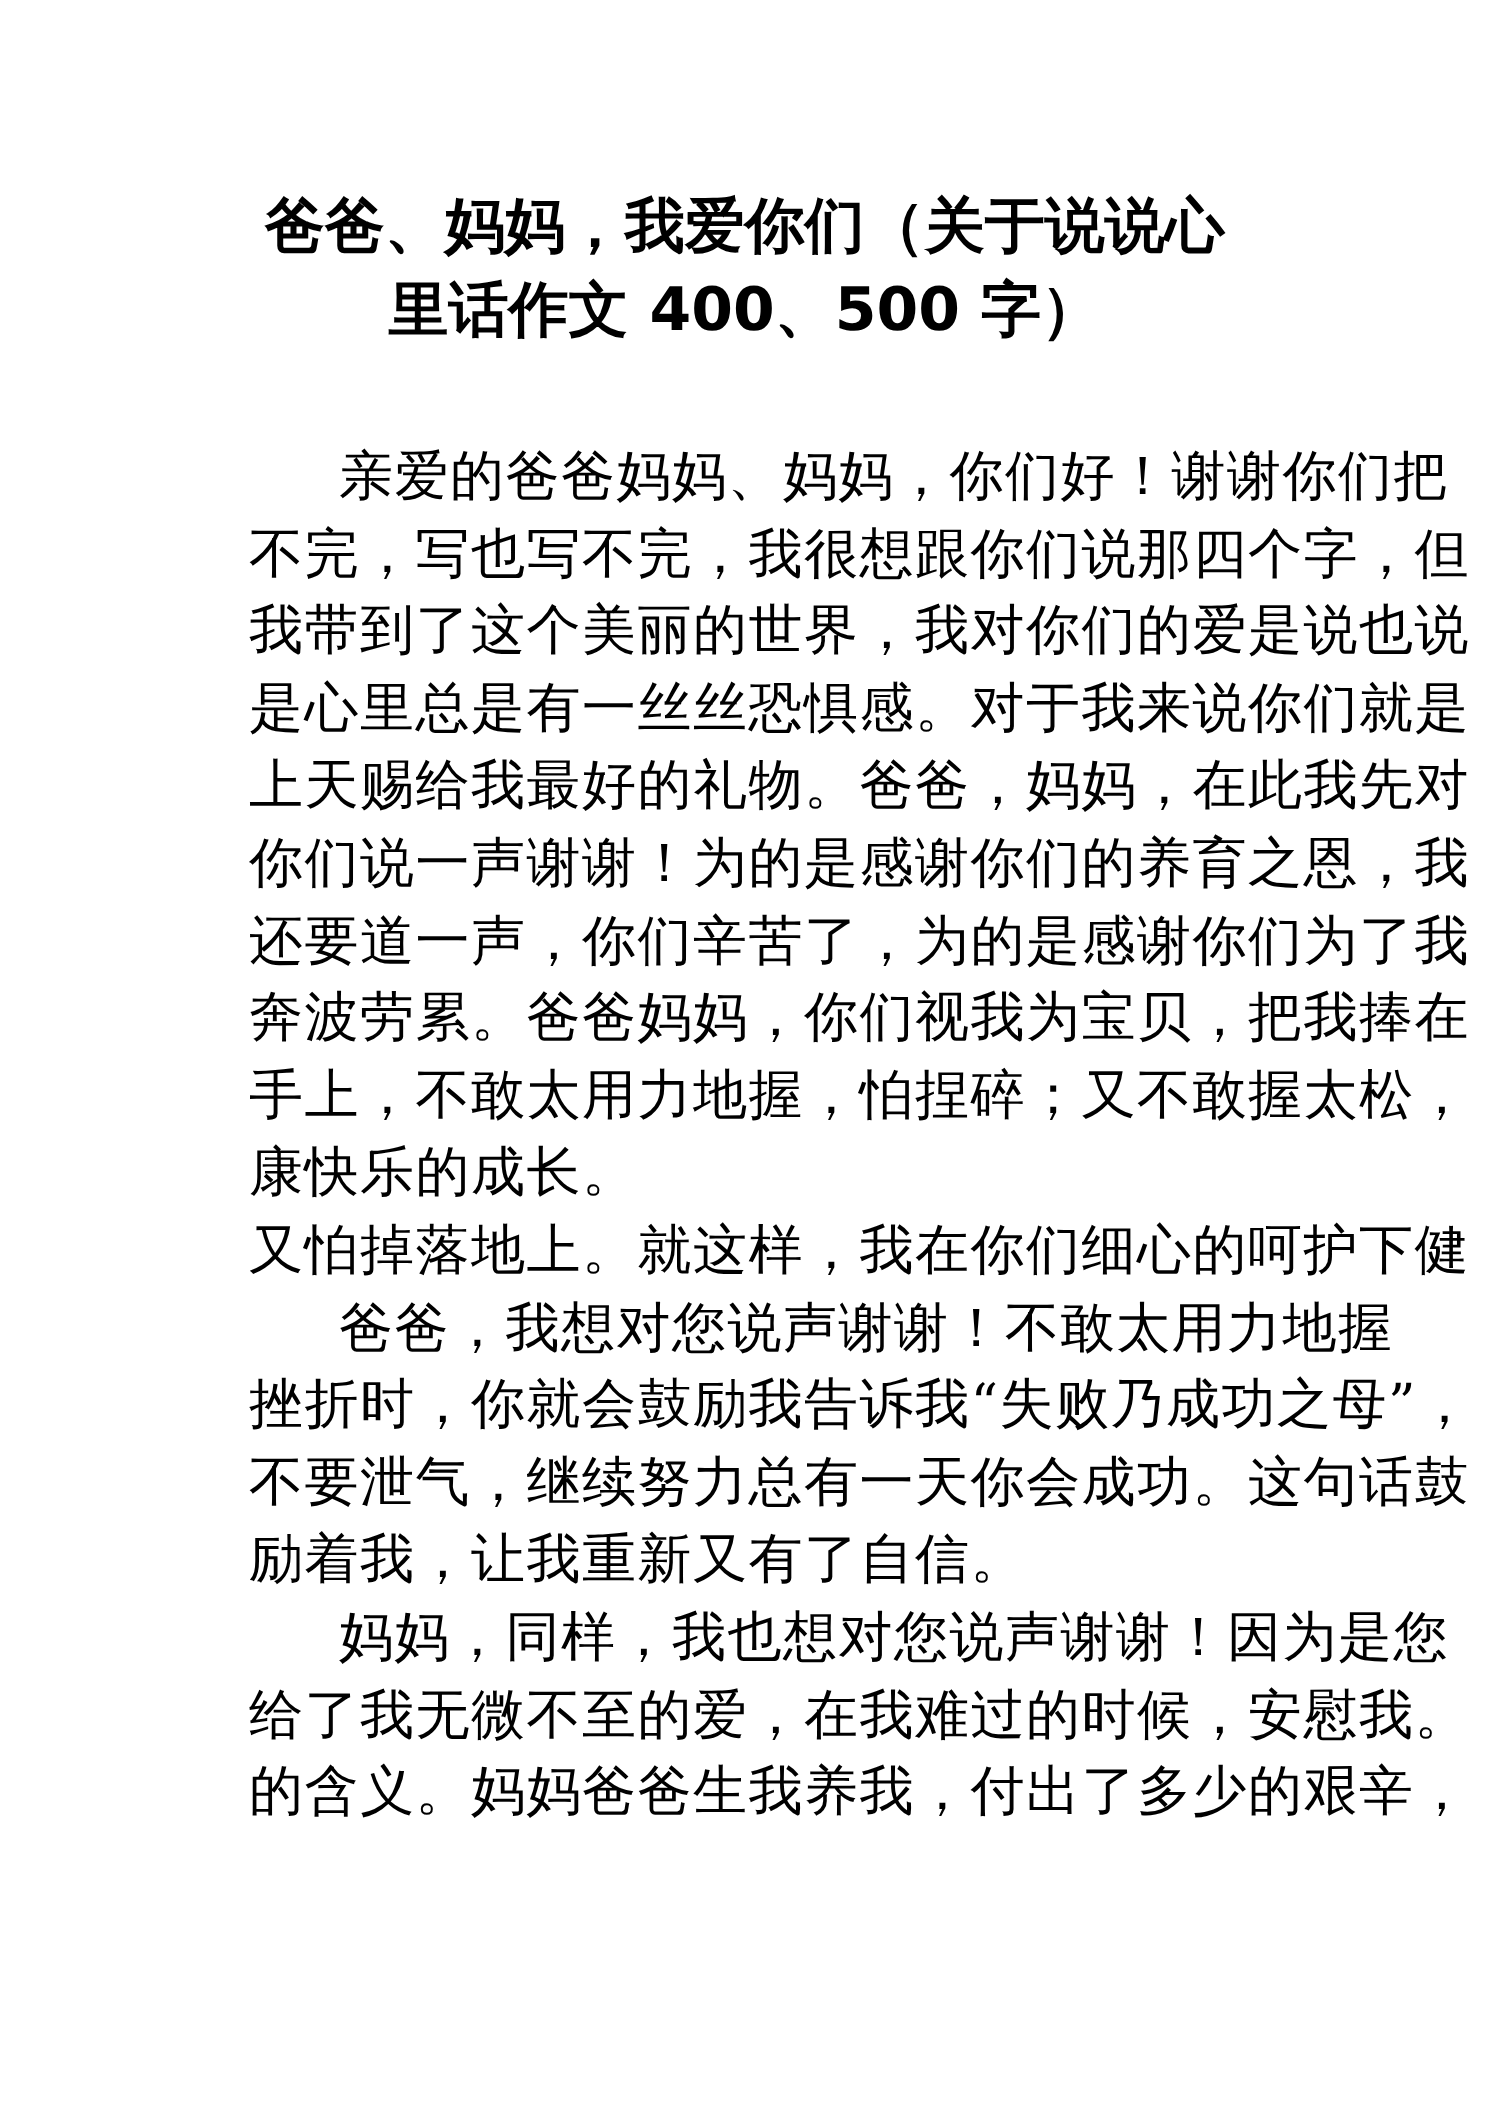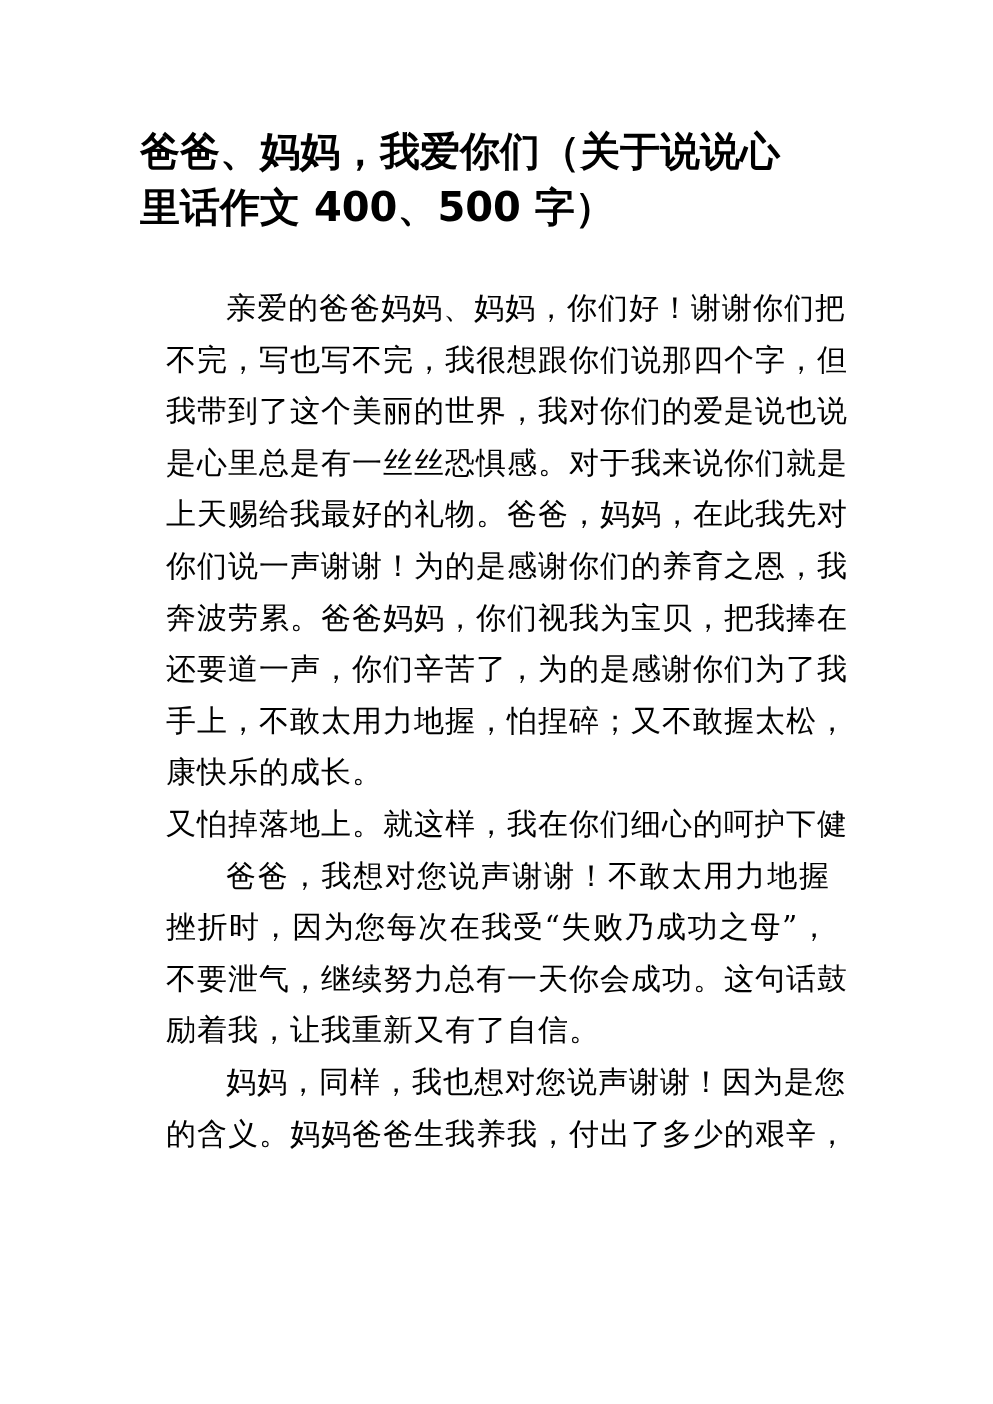--- a/index.html
+++ b/index.html
@@ -19,37 +19,37 @@
       position: absolute;
       left: 0; top: 0;
       width: 993px; height: 1404px;
       background: #ffffff;
     }
     .title {
       position: absolute;
       left: 140px;
       top: 123px;
       width: 713px;
-      text-align: left;
+      text-align: center;
       font-family: "DejaVu Sans", "Liberation Sans", sans-serif;
       font-weight: bold;
       font-size: 40px;
       line-height: 56px;
       letter-spacing: 0px;
     }
     .title .tline {
       display: block;
       white-space: nowrap;
     }
     .body-text {
       position: absolute;
       left: 166px;
-      top: 282px;
+      top: 292px;
       width: 664px;
-      font-size: 30px;
+      font-size: 36px;
       line-height: 51.6px;
     }
     .line {
       display: block;
       white-space: nowrap;
       height: 51.6px;
       text-align: justify;
       text-align-last: justify;
       letter-spacing: 1px;
     }
@@ -72,33 +72,34 @@
 
   <div class="body-text">
 
     <div>
       <span class="line indent">亲爱的爸爸妈妈、妈妈，你们好！谢谢你们把</span>
       <span class="line">不完，写也写不完，我很想跟你们说那四个字，但</span>
       <span class="line">我带到了这个美丽的世界，我对你们的爱是说也说</span>
       <span class="line">是心里总是有一丝丝恐惧感。对于我来说你们就是</span>
       <span class="line">上天赐给我最好的礼物。爸爸，妈妈，在此我先对</span>
       <span class="line">你们说一声谢谢！为的是感谢你们的养育之恩，我</span>
+      <span class="line">还要道一声，你们辛苦了，为的是感谢你们为了我</span>
       <span class="line">奔波劳累。爸爸妈妈，你们视我为宝贝，把我捧在</span>
-      <span class="line">还要道一声，你们辛苦了，为的是感谢你们为了我</span>
       <span class="line">手上，不敢太用力地握，怕捏碎；又不敢握太松，</span>
       <span class="line last">康快乐的成长。</span>
       <span class="line">又怕掉落地上。就这样，我在你们细心的呵护下健</span>
     </div>
 
     <div>
       <span class="line indent">爸爸，我想对您说声谢谢！不敢太用力地握</span>
-      <span class="line">挫折时，因为您每次在我受“失败乃成功之母”，</span>
+      <span class="line">挫折时，你就会鼓励我告诉我“失败乃成功之母”，</span>
       <span class="line">不要泄气，继续努力总有一天你会成功。这句话鼓</span>
       <span class="line last">励着我，让我重新又有了自信。</span>
     </div>
 
     <div>
       <span class="line indent">妈妈，同样，我也想对您说声谢谢！因为是您</span>
+      <span class="line">给了我无微不至的爱，在我难过的时候，安慰我。</span>
       <span class="line">的含义。妈妈爸爸生我养我，付出了多少的艰辛，</span>
     </div>
 
   </div>
 </div>
 
 </body></html>

